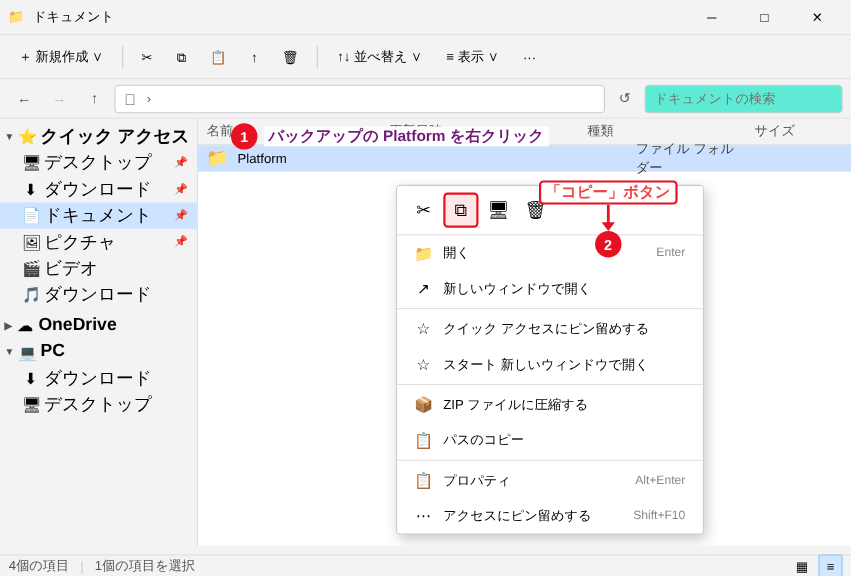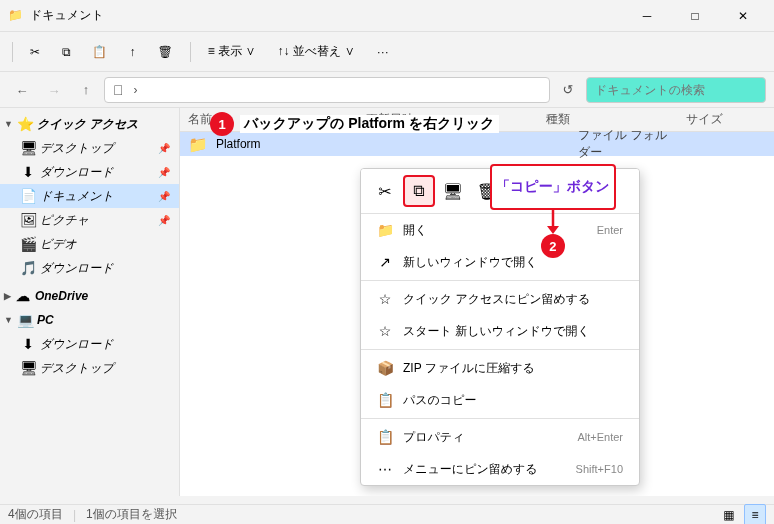--- a/index.html
+++ b/index.html
@@ -165,21 +165,21 @@
       align-items: center;
       height: 24px;
       padding: 0 4px;
       cursor: pointer;
       font-size: 12px;
       gap: 4px;
       font-weight: 600;
     }
     .chevron { font-size: 9px; color: #555; }
     .sidebar-icon { width: 16px; text-align: center; font-size: 14px; }
-    .sidebar-label { font-size: 12px; font-style: italic; }
+    .sidebar-label { font-size: 16px; }
     .pin-icon { font-size: 10px; color: #555; margin-left: auto; }
     .sidebar-indent { padding-left: 20px; }
 
     
     .content-area {
       flex: 1;
       background: #fff;
       position: relative;
       overflow: hidden;
     }
@@ -190,21 +190,21 @@
       height: 24px;
       align-items: center;
       padding: 0 8px;
       font-size: 12px;
       color: #555;
       gap: 40px;
     }
     .col-name { flex: 1; }
     .col-date { width: 140px; }
     .col-type { width: 100px; }
-    .col-size { width: 80px; }
+    .col-size { width: 80px; margin-left: 12px; }
 
     .file-item {
       display: flex;
       align-items: center;
       height: 24px;
       padding: 0 8px;
       cursor: pointer;
       font-size: 12px;
       gap: 8px;
     }
@@ -330,29 +330,30 @@
   <span class="title-bar-icon">📁</span>
   <span class="title-bar-text">ドキュメント</span>
   <div class="title-bar-controls">
     <button class="title-btn">─</button>
     <button class="title-btn">□</button>
     <button class="title-btn close">✕</button>
   </div>
 </div>
 
 <div class="toolbar">
+  <button class="toolbar-btn">＋ 新規作成 ∨</button>
   <div class="toolbar-separator"></div>
   <button class="toolbar-btn">✂</button>
   <button class="toolbar-btn">⧉</button>
   <button class="toolbar-btn">📋</button>
   <button class="toolbar-btn">↑</button>
   <button class="toolbar-btn">🗑</button>
   <div class="toolbar-separator"></div>
+  <button class="toolbar-btn">↑↓ 並べ替え ∨</button>
   <button class="toolbar-btn">≡ 表示 ∨</button>
-  <button class="toolbar-btn">↑↓ 並べ替え ∨</button>
   <button class="toolbar-btn">···</button>
 </div>
 
 <div class="address-bar">
   <button class="nav-btn">←</button>
   <button class="nav-btn disabled">→</button>
   <button class="nav-btn">↑</button>
   <div class="address-input">
     <span style="margin-right:6px; color:#555; font-size:14px;"></span>
     <span style="margin-left:4px; color:#555;">›</span>
@@ -472,35 +473,35 @@
         <span class="ctx-item-label">パスのコピー</span>
       </div>
       <div class="ctx-separator"></div>
       <div class="ctx-item">
         <span class="ctx-item-icon">📋</span>
         <span class="ctx-item-label">プロパティ</span>
         <span class="ctx-item-shortcut">Alt+Enter</span>
       </div>
       <div class="ctx-item">
         <span class="ctx-item-icon">⋯</span>
-        <span class="ctx-item-label">メニューにピン留めする</span>
+        <span class="ctx-item-label">アクセスにピン留めする</span>
         <span class="ctx-item-shortcut">Shift+F10</span>
       </div>
     </div>
 
     <div class="annotation" style="top: 4px; left: 30px;">
       <div style="display:flex; align-items:center; gap:6px;">
         <div class="annotation-circle">1</div>
-        <span style="font-size:14px; font-weight:bold; color:#000000; background:#fff; padding:0 4px;">バックアップの Platform を右クリック</span>
+        <span style="font-size:14px; font-weight:bold; color:#701a75; background:#fff; padding:0 4px;">バックアップの Platform を右クリック</span>
       </div>
     </div>
 
     <div class="annotation" style="top: 56px; left: 310px;">
       <div style="display:flex; flex-direction:column; align-items:center;">
-        <span style="font-size:14px; font-weight:bold; color:#6d28d9; background:#fff; padding:12px 4px; border:2px solid #e81123; border-radius:4px;">「コピー」ボタン</span>
+        <span style="font-size:14px; font-weight:bold; color:#ef4444; background:#fff; padding:0 4px; border:2px solid #e81123; border-radius:4px;">「コピー」ボタン</span>
         <svg width="20" height="24" viewBox="0 0 20 24">
           <line x1="10" y1="0" x2="10" y2="20" stroke="#e81123" stroke-width="2.5"></line>
           <polygon points="4,16 16,16 10,24" fill="#e81123"></polygon>
         </svg>
         <div class="annotation-circle" style="margin-top:0;">2</div>
       </div>
     </div>
 
   </div>
 </div>

